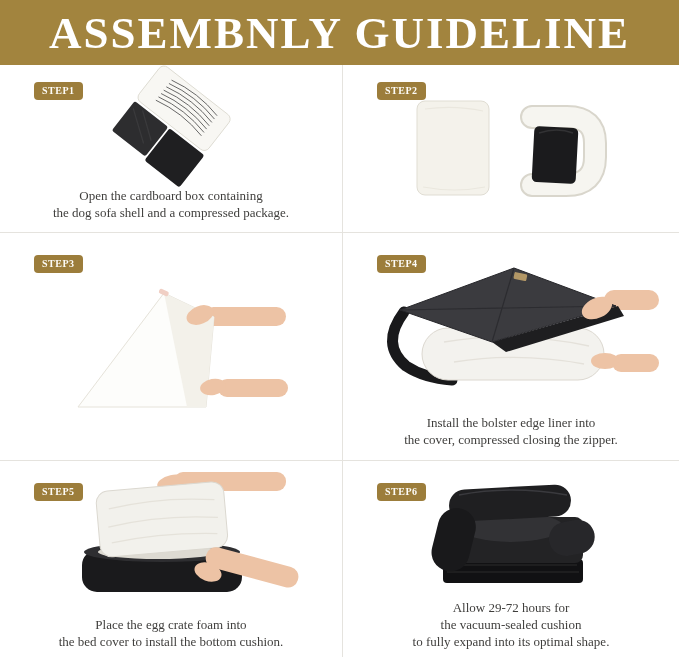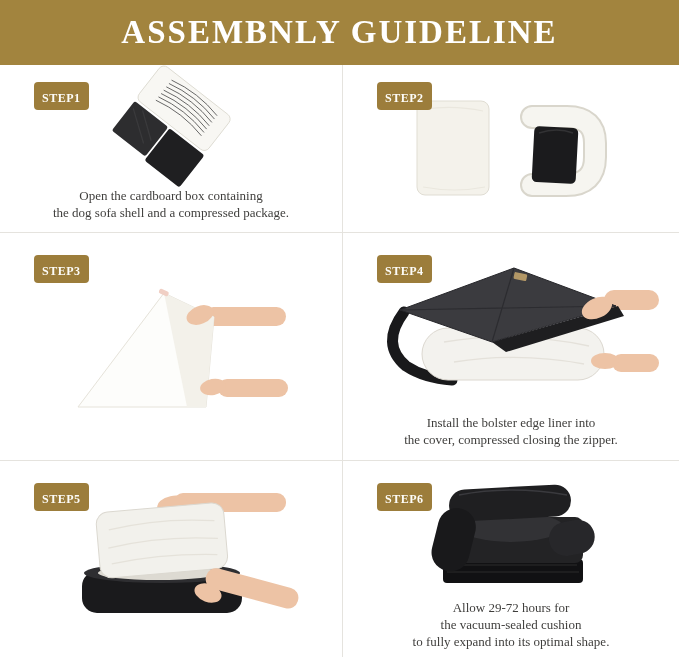--- a/index.html
+++ b/index.html
@@ -9,38 +9,38 @@
   }
   *{margin:0;padding:0;box-sizing:border-box;}
   body{background:#fff;font-family:"Liberation Serif", serif;}
   .page{width:679px;height:657px;background:var(--page-bg);overflow:hidden;position:relative;}
 
   .title-bar{
     width:679px;height:65px;background:var(--header-bg);
     display:flex;align-items:center;justify-content:center;
   }
   .title-bar h1{
-    color:var(--header-text);font-size:33px;font-weight:bold;
+    color:var(--header-text);font-size:45px;font-weight:bold;
     letter-spacing:2px;font-family:"Liberation Serif", serif;
   }
 
   .grid{
     display:grid;
     grid-template-columns:343px 336px;
     grid-template-rows:168px 228px 196px;
   }
   .cell{position:relative;display:flex;flex-direction:column;align-items:center;}
   .cell.cb{border-bottom:1px solid var(--divider);}
   .cell.cr{border-right:1px solid var(--divider);}
 
   .badge{
     position:absolute;left:34px;top:17px;
     background:var(--badge-bg);color:var(--badge-text);
-    font-size:12px;font-weight:bold;letter-spacing:.5px;
-    padding:9px 8px 4px 8px;border-radius:4px;
+    font-size:10px;font-weight:bold;letter-spacing:.5px;
+    padding:3px 8px 4px 8px;border-radius:4px;
     font-family:"Liberation Serif", serif;z-index:3;
   }
   .r2 .badge,.r3 .badge{top:22px;text-align:right;}
 
   .illus{flex:1;display:flex;align-items:center;justify-content:center;width:100%;}
   .illus svg{overflow:visible;}
 
   .caption{
     text-align:center;white-space:pre-line;
     color:var(--caption-text);font-size:13px;line-height:1.32;
@@ -145,20 +145,22 @@
           <g transform="rotate(-5 110 50)">
             <rect x="42" y="16" width="128" height="66" rx="12" fill="#f2f1ec" stroke="#dbd8d0"></rect>
             <path d="M54 34 Q106 26 160 34 M52 52 Q106 44 162 52 M54 68 Q106 62 160 68" fill="none" stroke="#e5e2da" stroke-width="1.3"></path>
           </g>
           <g transform="rotate(15 200 100)">
             <rect x="148" y="88" width="95" height="21" rx="10" fill="#edc3a5"></rect>
           </g>
           <ellipse cx="152" cy="102" rx="14" ry="9" fill="#edc3a5" transform="rotate(20 152 102)"></ellipse>
         </svg>
       </div>
+      <div class="caption">Place the egg crate foam into
+the bed cover to install the bottom cushion.</div>
     </section>
 
     <section class="cell r3">
       <div class="badge">STEP6</div>
       <div class="illus">
         <svg width="185" height="122" viewBox="0 0 185 122" aria-label="finished-black-dog-sofa">
           <rect x="24" y="90" width="140" height="24" rx="4" fill="#111113"></rect>
           <path d="M30 96 H158 M28 103 H160" stroke="#232325" stroke-width="1.5" fill="none"></path>
           <rect x="24" y="48" width="140" height="46" rx="8" fill="#232325"></rect>
           <ellipse cx="92" cy="58" rx="52" ry="15" fill="#323235"></ellipse>

